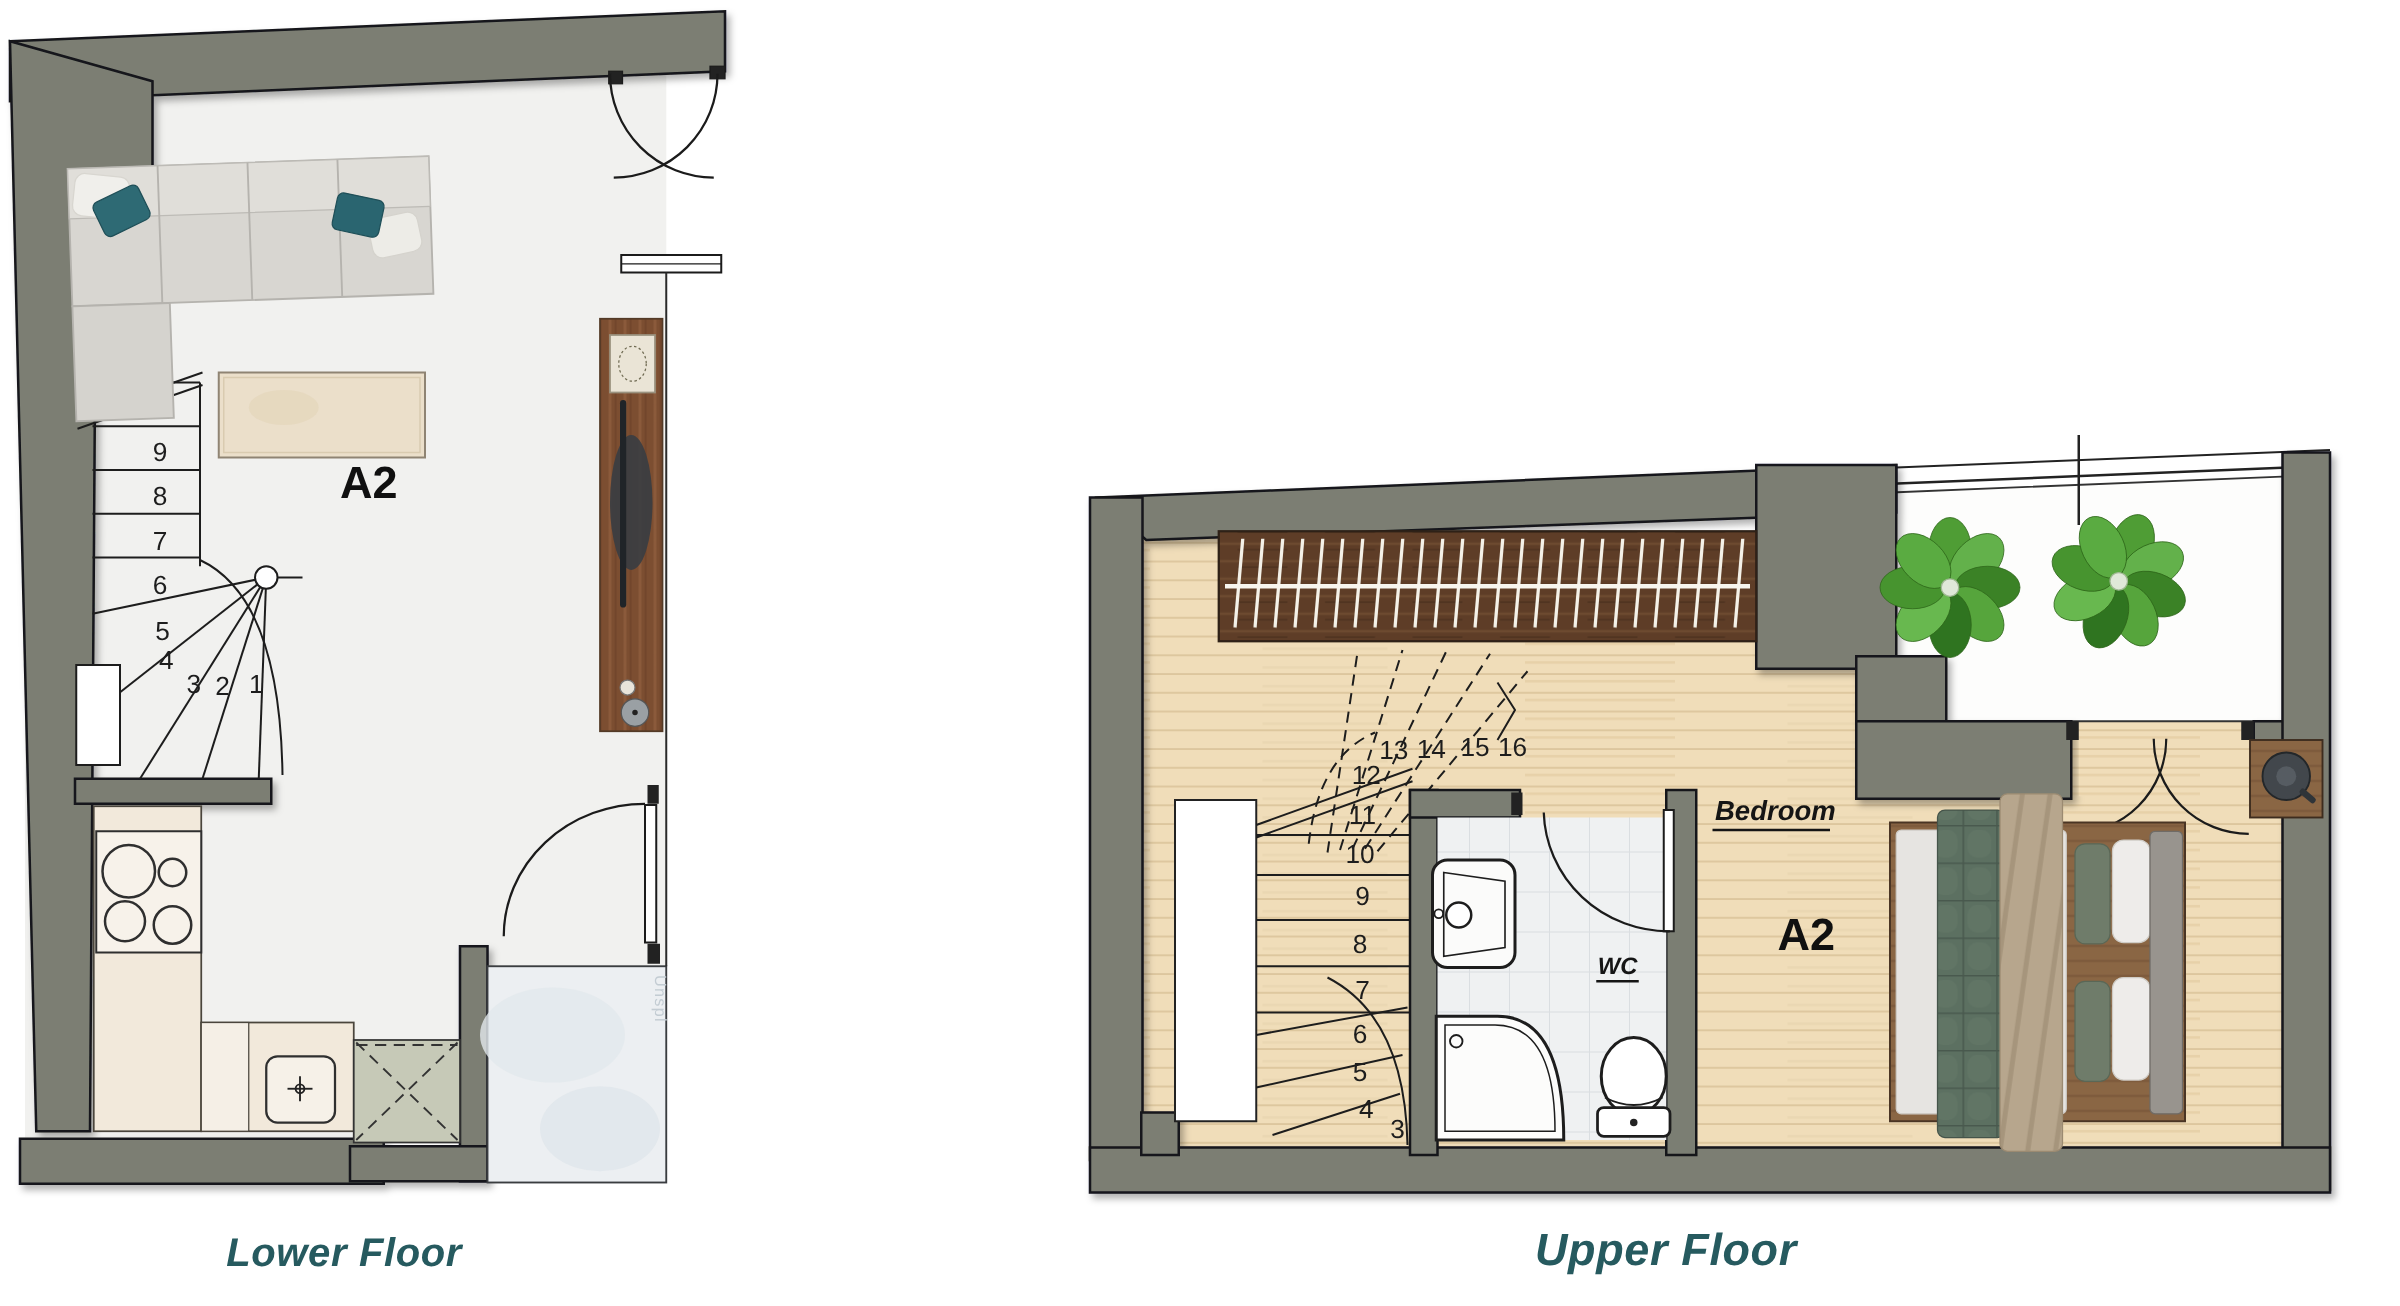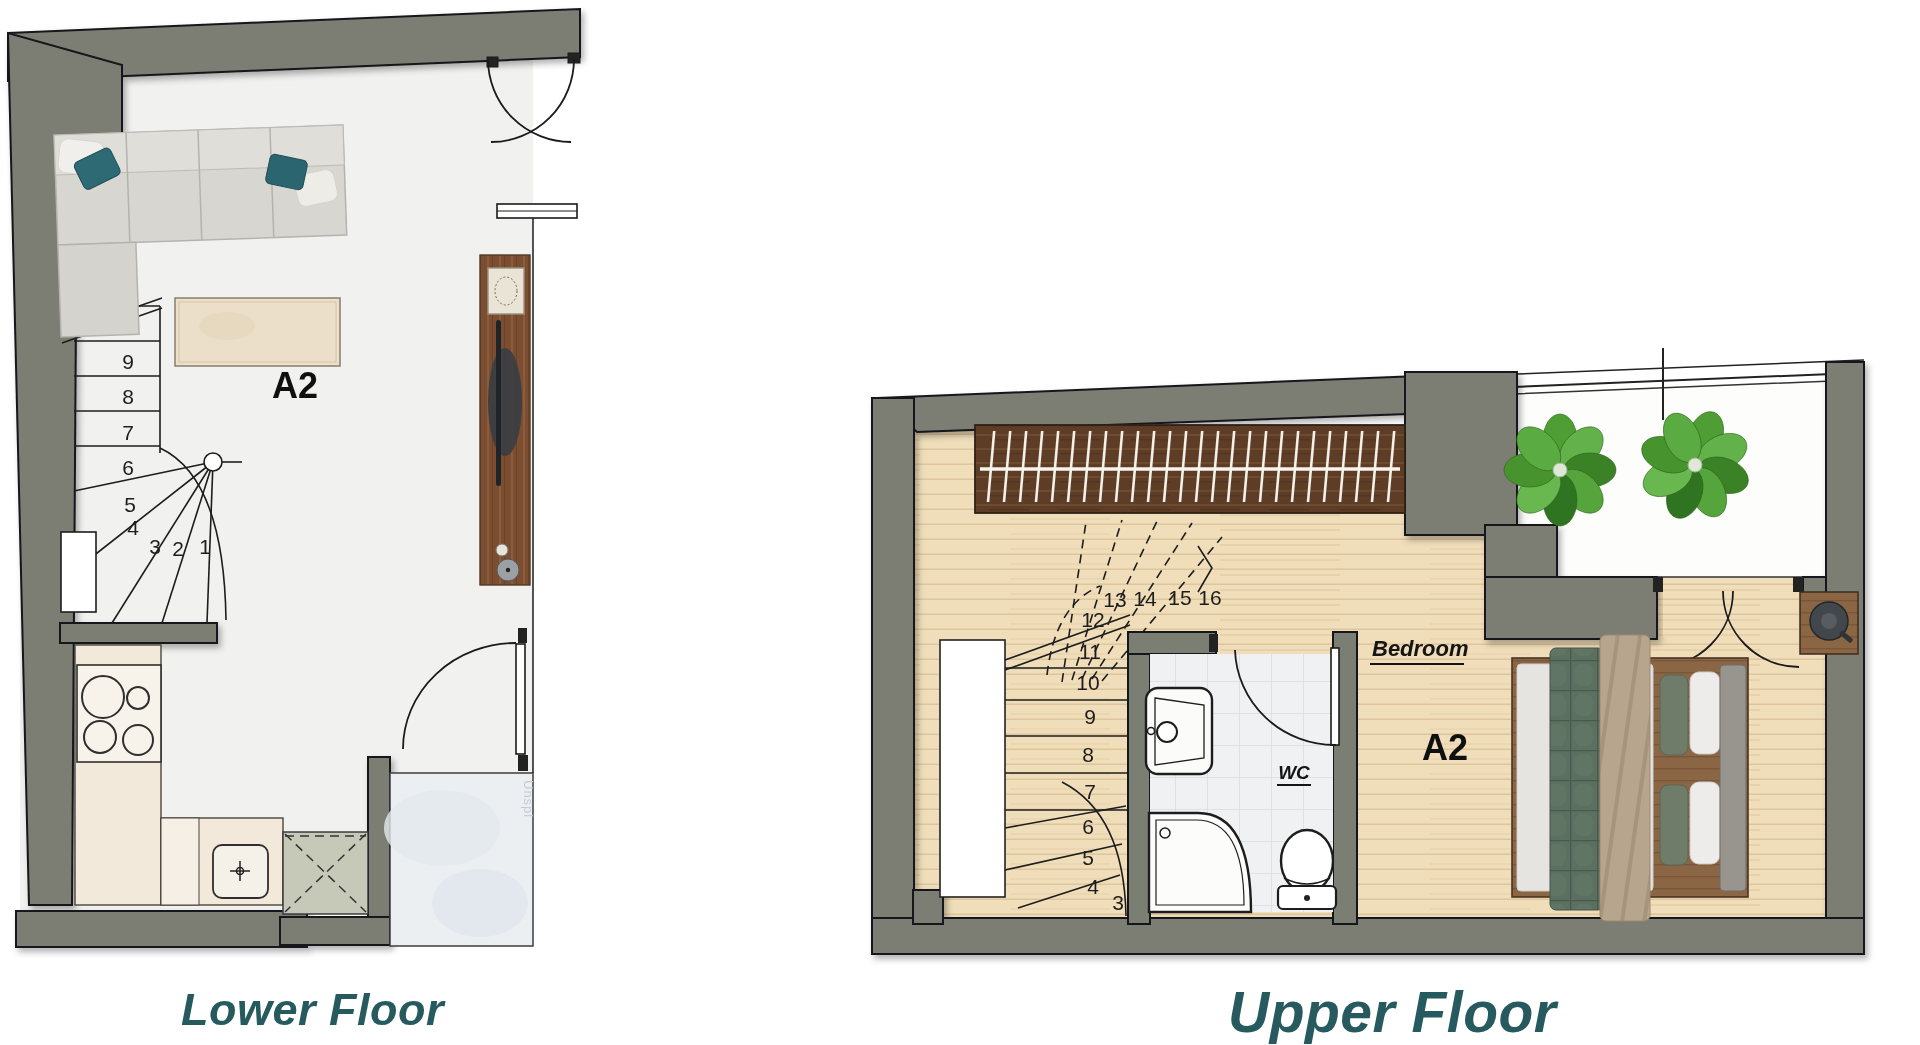--- a/index.html
+++ b/index.html
@@ -1,22 +1,22 @@
 <!DOCTYPE html>
 <html><head>
 <meta charset="utf-8">
 <style>
   html,body{margin:0;padding:0;background:#ffffff;}
   .canvas{position:relative;width:1920px;height:1045px;background:#ffffff;overflow:hidden;
           font-family:"Liberation Sans",sans-serif;}
   svg{position:absolute;overflow:visible;}
   .floor-title{position:absolute;font-style:italic;font-weight:800;color:#265a5f;letter-spacing:.5px;
                font-family:"Liberation Sans",sans-serif;white-space:nowrap;}
-  #lower-title{left:181px;top:984px;font-size:45px;}
-  #upper-title{left:1228px;top:979px;font-size:57px;}
+  #lower-title{left:181px;top:984px;font-size:32px;}
+  #upper-title{left:1228px;top:979px;font-size:36px;}
   text{font-family:"Liberation Sans",sans-serif;}
   .stair-num{font-size:21px;fill:#1d1d1d;}
   .unit-label{font-size:36px;font-weight:800;fill:#101010;}
   .room-label{font-size:22px;font-style:italic;font-weight:600;fill:#151515;}
   .wc-label{font-size:19px;font-style:italic;font-weight:600;fill:#151515;}
   .wm{font-size:13px;fill:#c3ccd3;letter-spacing:1px;}
 </style>
 </head>
 <body>
 

